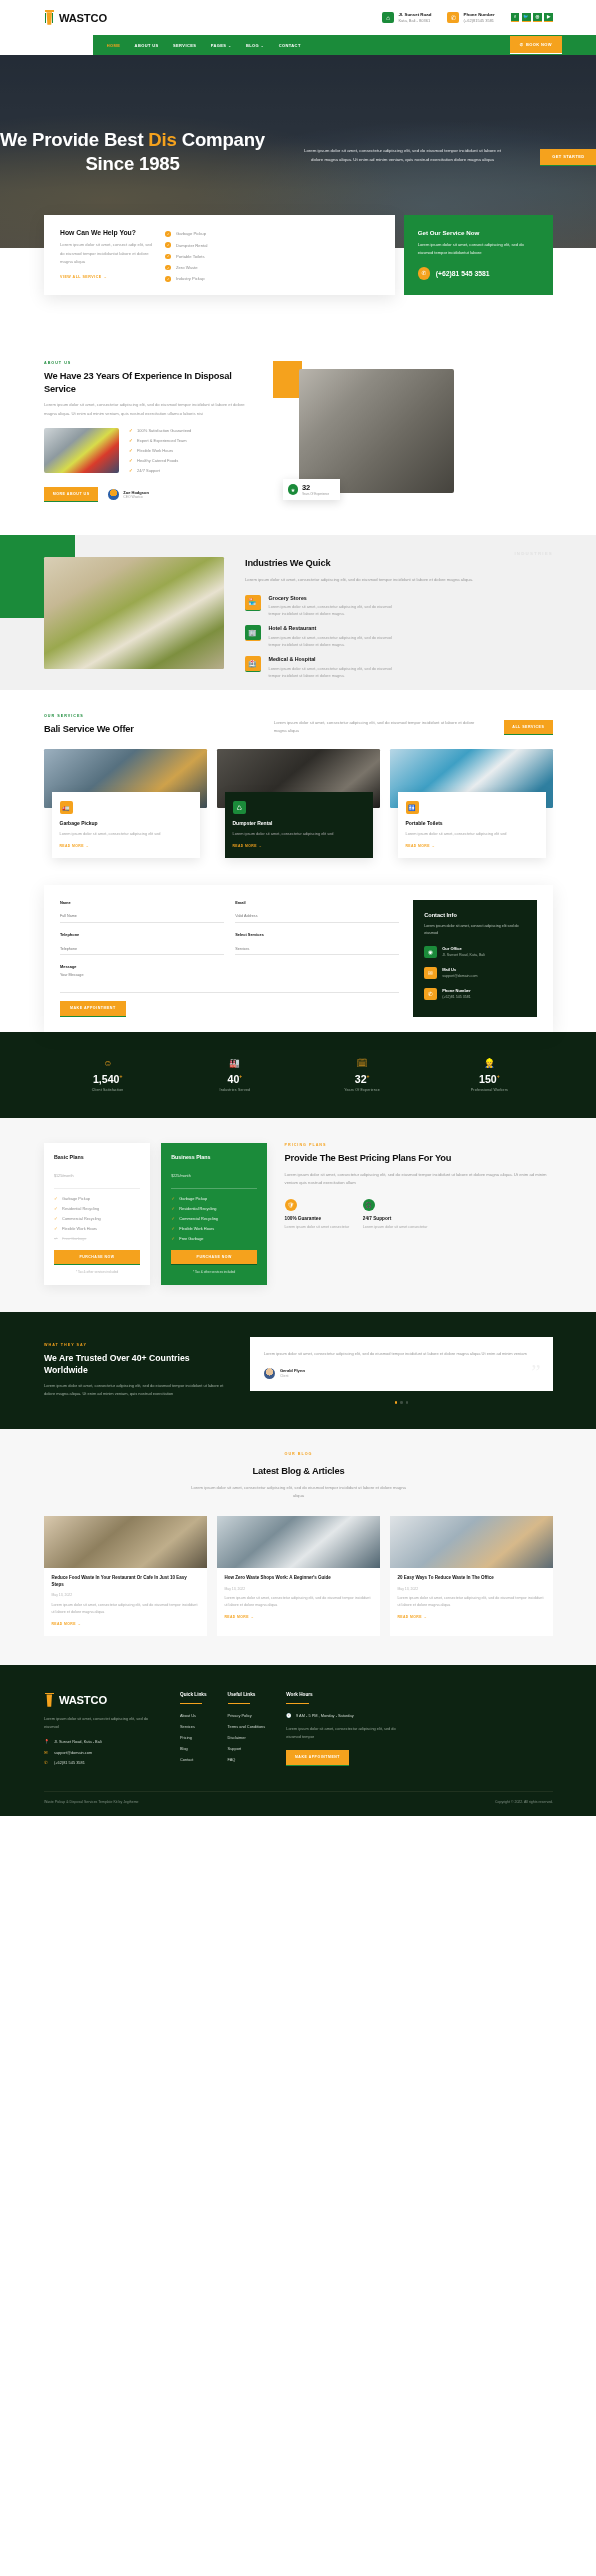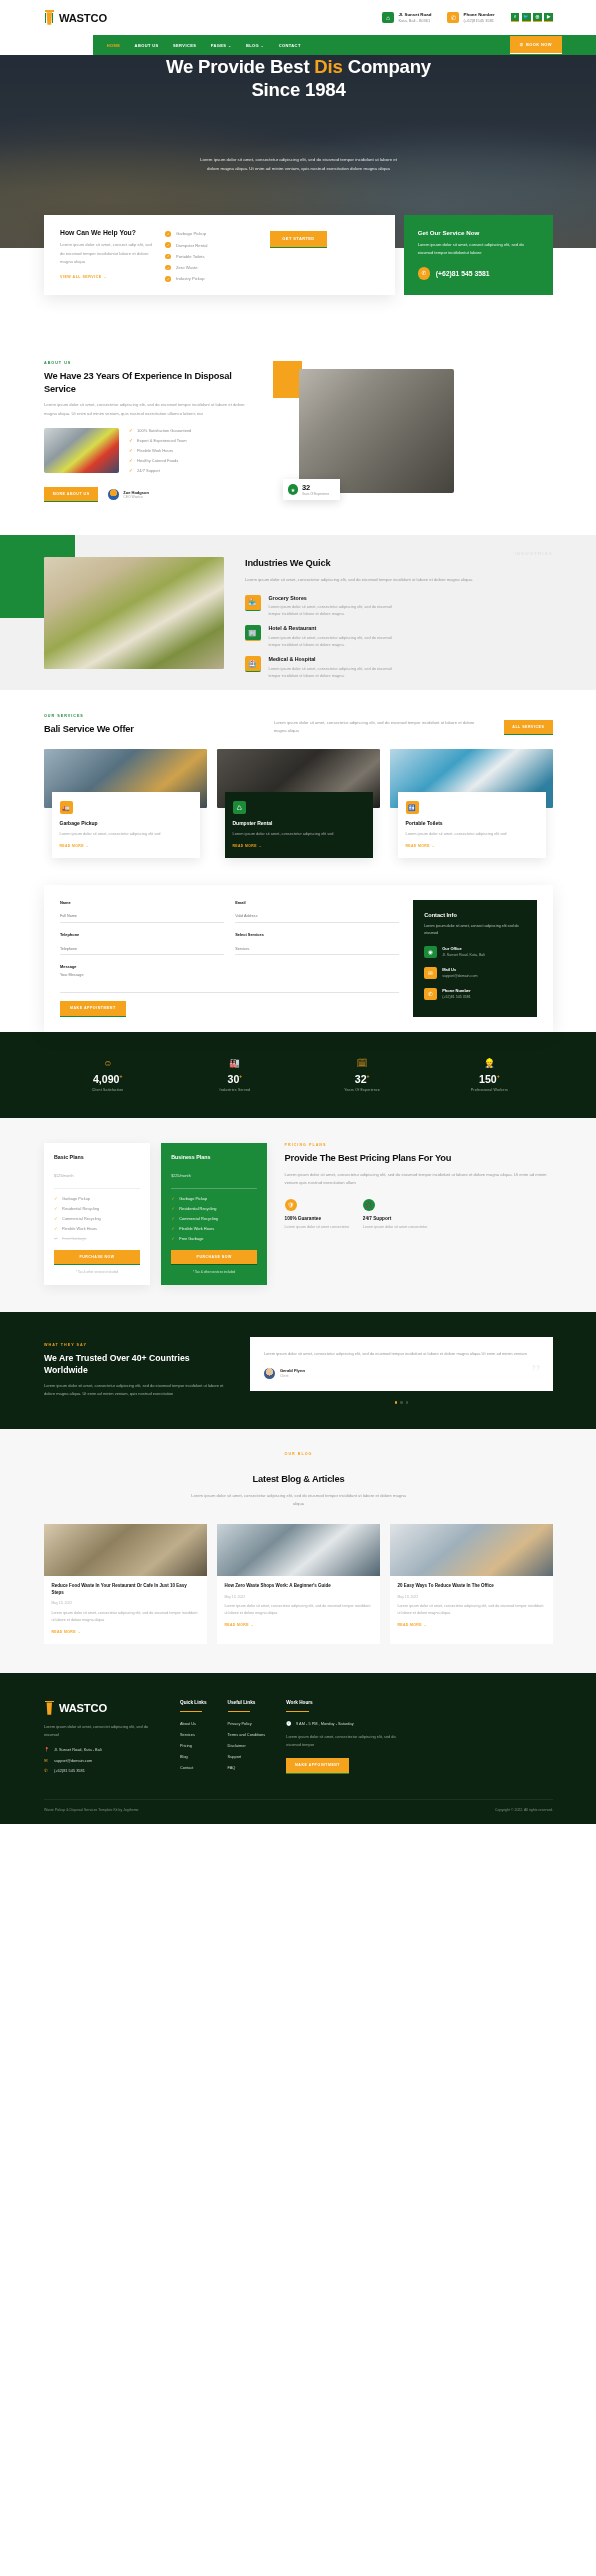--- a/index.html
+++ b/index.html
@@ -44,21 +44,21 @@
   .booknow { margin-left:auto; margin-right:35px; background:#F5A21D; color:#fff; font-size:4px; font-weight:bold;
      letter-spacing:0.4px; padding:5.6px 10px; border:0; border-bottom:1.2px solid #fff; display:flex; align-items:center; gap:2.5px; }
 
   
   .hero { height:193px; position:relative; overflow:hidden;
      background:
        radial-gradient(ellipse at 18% 75%, rgba(160,140,90,.55), transparent 42%),
        radial-gradient(ellipse at 72% 78%, rgba(120,150,170,.5), transparent 40%),
        radial-gradient(ellipse at 92% 70%, rgba(90,120,140,.45), transparent 38%),
        linear-gradient(180deg,#2e3744 0%, #39424f 45%, #6e6b5c 70%, #7d7260 100%);
-     display:flex; flex-direction:column; align-items:center; justify-content:space-between; text-align:center; }
+     display:flex; flex-direction:row; align-items:center; justify-content:center; text-align:center; }
   .hero:after { content:""; position:absolute; inset:0; background:rgba(25,30,38,.45); }
   .hero > * { position:relative; z-index:2; }
   .hero h1 { font-size:18.6px; line-height:1.25; color:#fff; font-weight:bold; letter-spacing:-0.2px; }
   .hero h1 .hl { color:#F5A21D; }
   .hero p { width:205px; margin:8.7px auto 0; font-size:4.4px; line-height:2; color:#e2e4e6; }
   .hero .btn { margin-top:11.2px; background:#F5A21D; color:#fff; font-size:4px; font-weight:bold;
      letter-spacing:0.4px; padding:5.6px 12.4px; border:0; border-bottom:1.2px solid #1B8B3A; }
 
   
   .helpsec { position:relative; height:87px; background:#fff; }
@@ -222,21 +222,21 @@
   .testi-by .nm { font-size:4.1px; font-weight:bold; color:#111; }
   .testi-by .rl { font-size:3.4px; color:#b0b0b0; margin-top:1.2px; }
   .quotemark { position:absolute; right:12.4px; bottom:8.7px; font-size:21px; color:#f1f1f1; line-height:1; font-family:"Liberation Serif", serif; }
   .dots { display:flex; gap:3.1px; justify-content:center; margin-top:10px; }
   .dots i { width:2.5px; height:2.5px; border-radius:50%; background:#3e4f42; display:block; }
   .dots i.on { background:#F5A21D; }
 
   
   .blog { padding:23.6px 44px 29px; background:#f7f7f7; text-align:center; }
   .blog .eyebrow { color:#F5A21D; }
-  .blog h2.sect { margin-top:17px; }
+  .blog h2.sect { margin-top:9px; }
   .blog p.lead { width:224px; margin:6.2px auto 0; }
   .blog-cards { display:flex; gap:10px; margin-top:15px; text-align:left; }
   .bcard { flex:1; background:#fff; }
   .bimg { height:52px; }
   .bimg.a { background:linear-gradient(140deg,#d9c9ae 0%,#8e7f5e 40%,#bfae8b 70%,#5d5442 100%); }
   .bimg.b { background:linear-gradient(140deg,#c9d3d8 0%,#7a8d97 35%,#e3e7e9 60%,#4f6470 100%); }
   .bimg.c { background:linear-gradient(140deg,#dfe3e6 0%,#9fb0bb 40%,#d7b98a 70%,#5b6a74 100%); }
   .bbody { padding:7.5px 7.5px 10px; }
   .bbody h4 { font-size:4.5px; font-weight:bold; line-height:1.5; color:#111; }
   .bmeta { font-size:3.4px; color:#b5b5b5; margin-top:4.4px; }
@@ -314,21 +314,21 @@
     <button class="booknow">
       <span>✆</span>
       <span>BOOK NOW</span>
     </button>
   </div>
 </div>
 
 <section class="hero">
   <h1>
     <span>We Provide Best </span><span class="hl">Dis</span><span> Company</span><br>
-    <span>Since 1984</span>
+    <span>Since 1985</span>
   </h1>
   <p>Lorem ipsum dolor sit amet, consectetur adipiscing elit, sed do eiusmod tempor incididunt ut labore et dolore magna aliqua. Ut enim ad minim veniam, quis nostrud exercitation dolore magna aliqua</p>
   <button class="btn">GET STARTED</button>
 </section>
 
 <section class="helpsec">
   <div class="helprow">
     <div class="card-help">
       <div>
         <h3>How Can We Help You?</h3>
@@ -543,26 +543,26 @@
         <div class="ci-t2">(+62)81 545 3581</div>
           </div>
       </div>
     </div>
   </div>
 </section>
 
 <section class="stats">
   <div class="stat">
     <div class="si">☺</div>
-    <div class="sv"><span>4,090</span><sup>+</sup></div>
+    <div class="sv"><span>1,540</span><sup>+</sup></div>
     <div class="sl">Client Satisfaction</div>
   </div>
   <div class="stat">
     <div class="si">🏭</div>
-    <div class="sv"><span>30</span><sup>+</sup></div>
+    <div class="sv"><span>40</span><sup>+</sup></div>
     <div class="sl">Industries Served</div>
   </div>
   <div class="stat">
     <div class="si">🗓</div>
     <div class="sv"><span>32</span><sup>+</sup></div>
     <div class="sl">Years Of Experience</div>
   </div>
   <div class="stat">
     <div class="si">👷</div>
     <div class="sv"><span>150</span><sup>+</sup></div>

